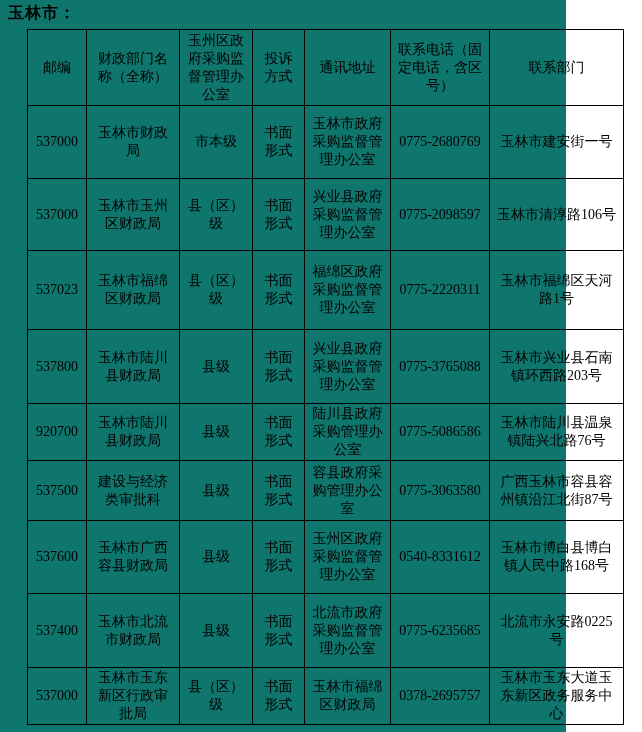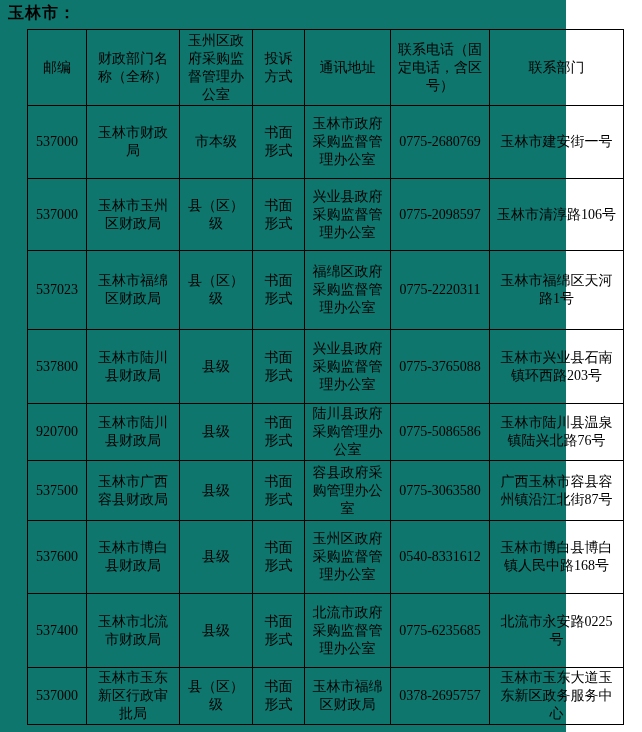--- a/index.html
+++ b/index.html
@@ -116,30 +116,30 @@
           <td>920700</td>
           <td>玉林市陆川县财政局</td>
           <td>县级</td>
           <td>书面形式</td>
           <td>陆川县政府采购管理办公室</td>
           <td>0775-5086586</td>
           <td>玉林市陆川县温泉镇陆兴北路76号</td>
         </tr>
         <tr style="height: 60px;">
           <td>537500</td>
-          <td>玉林市广西容县财政局</td>
+          <td>建设与经济类审批科</td>
           <td>县级</td>
           <td>书面形式</td>
           <td>容县政府采购管理办公室</td>
           <td>0775-3063580</td>
           <td>广西玉林市容县容州镇沿江北街87号</td>
         </tr>
         <tr style="height: 73px;">
           <td>537600</td>
-          <td>玉林市博白县财政局</td>
+          <td>玉林市广西容县财政局</td>
           <td>县级</td>
           <td>书面形式</td>
           <td>玉州区政府采购监督管理办公室</td>
           <td>0540-8331612</td>
           <td>玉林市博白县博白镇人民中路168号</td>
         </tr>
         <tr style="height: 74px;">
           <td>537400</td>
           <td>玉林市北流市财政局</td>
           <td>县级</td>

